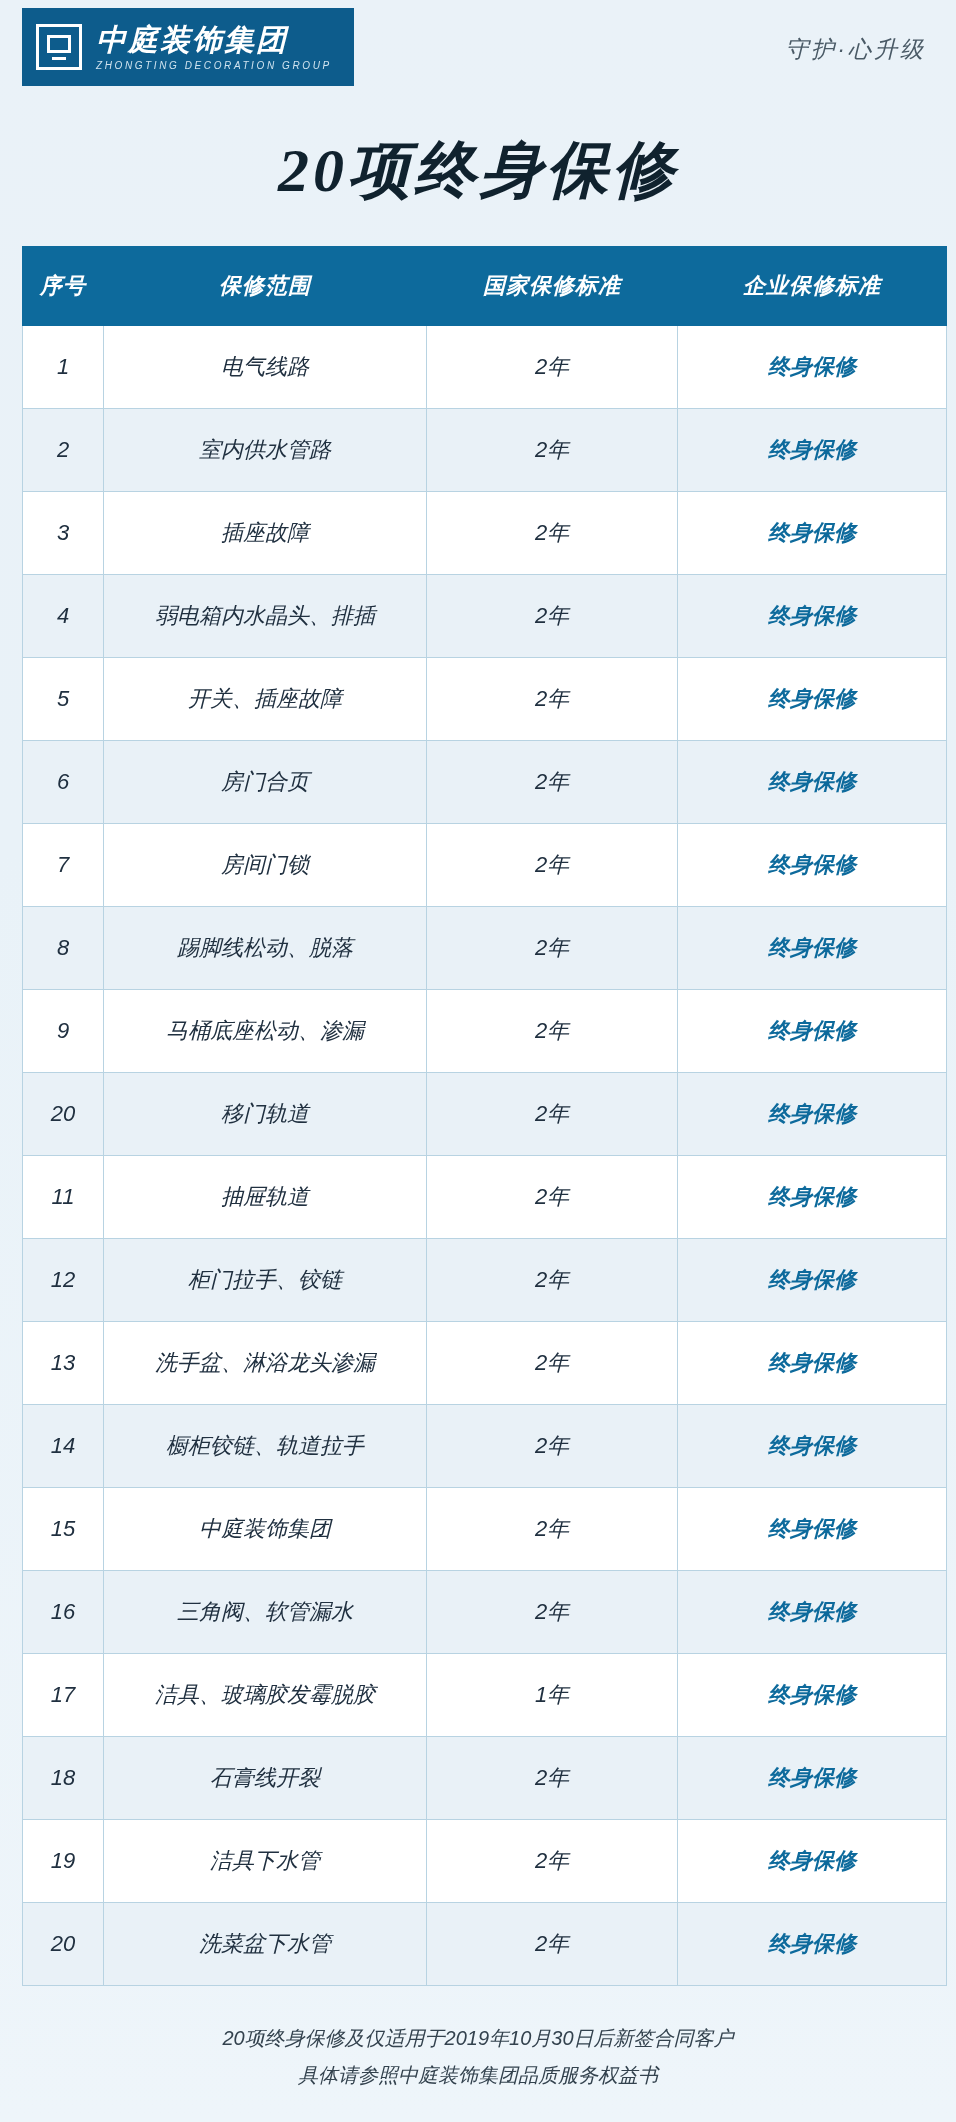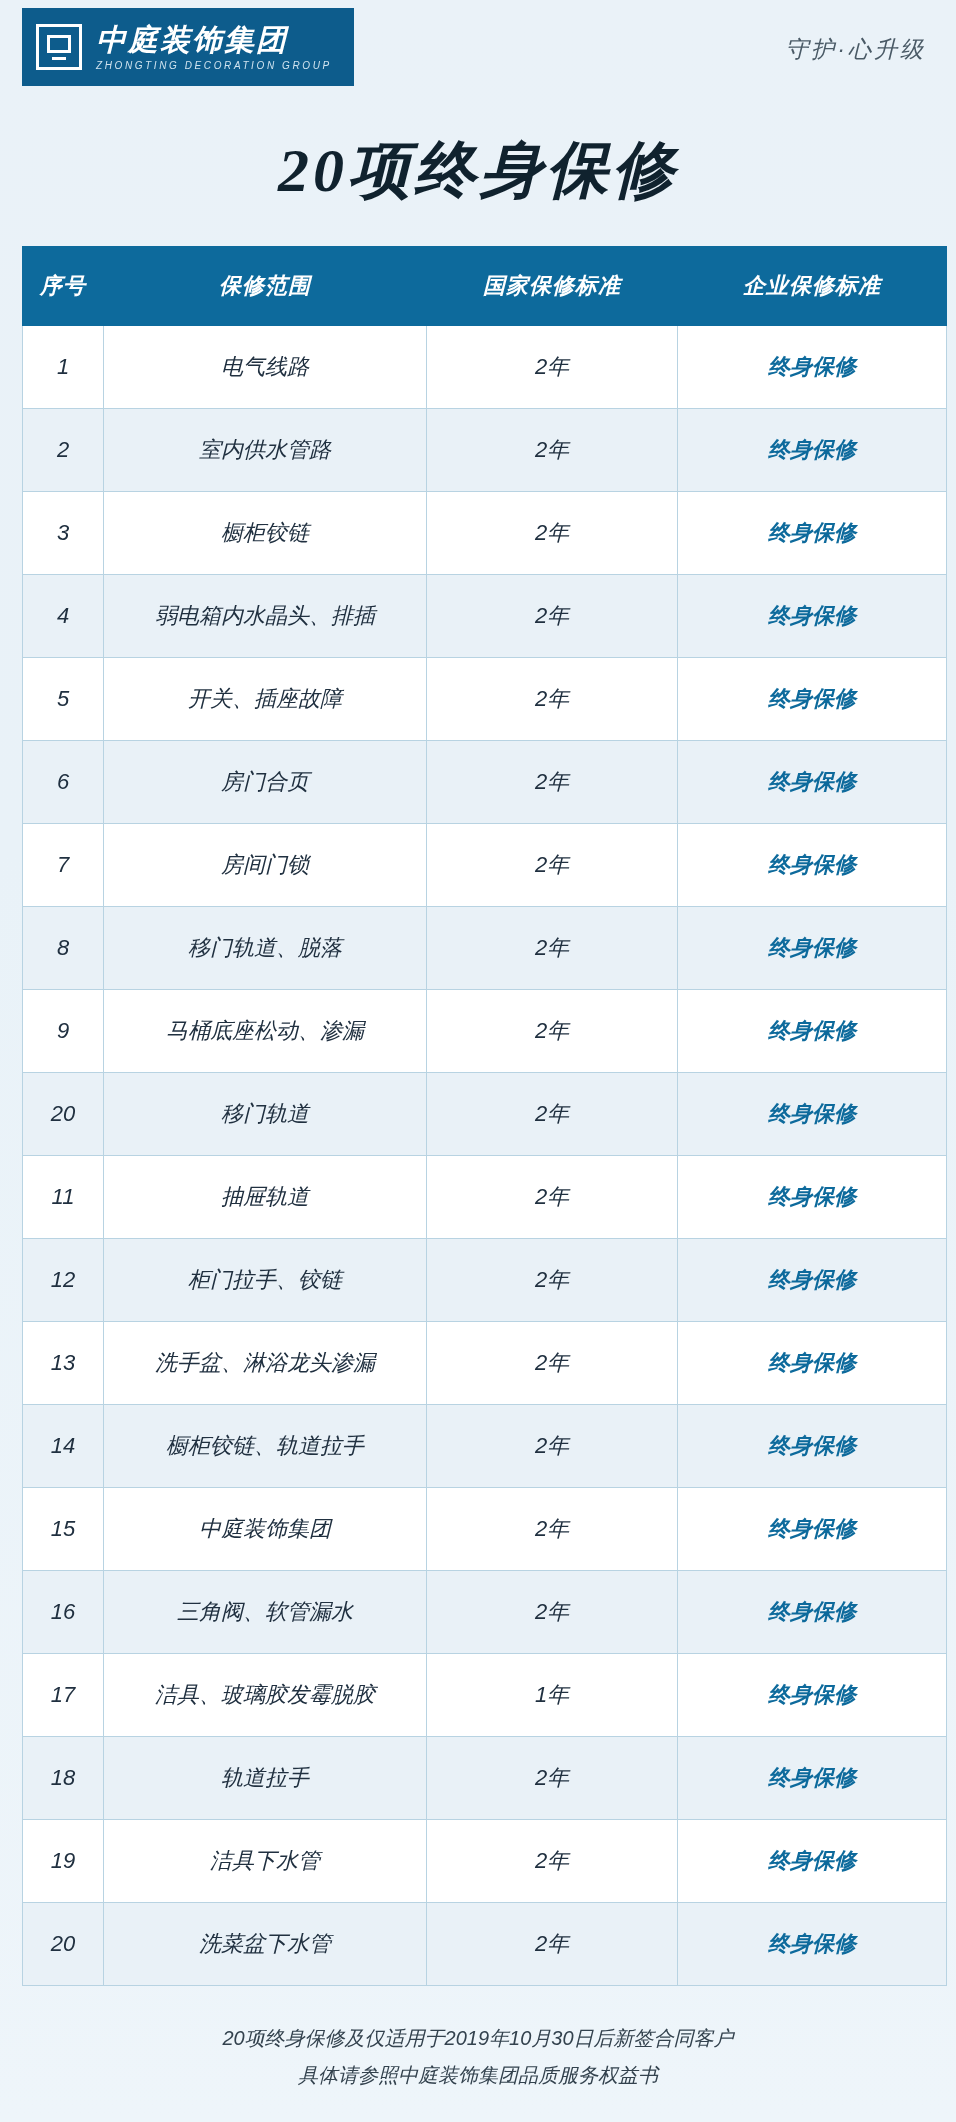--- a/index.html
+++ b/index.html
@@ -197,21 +197,21 @@
             <td class="col-corp"><span>终身保修</span></td>
           </tr>
           <tr>
             <td class="col-no">2</td>
             <td class="col-scope">室内供水管路</td>
             <td class="col-national">2年</td>
             <td class="col-corp"><span>终身保修</span></td>
           </tr>
           <tr>
             <td class="col-no">3</td>
-            <td class="col-scope">橱柜铰链</td>
+            <td class="col-scope">插座故障</td>
             <td class="col-national">2年</td>
             <td class="col-corp"><span>终身保修</span></td>
           </tr>
           <tr>
             <td class="col-no">4</td>
             <td class="col-scope">弱电箱内水晶头、排插</td>
             <td class="col-national">2年</td>
             <td class="col-corp"><span>终身保修</span></td>
           </tr>
           <tr>
@@ -227,21 +227,21 @@
             <td class="col-corp"><span>终身保修</span></td>
           </tr>
           <tr>
             <td class="col-no">7</td>
             <td class="col-scope">房间门锁</td>
             <td class="col-national">2年</td>
             <td class="col-corp"><span>终身保修</span></td>
           </tr>
           <tr>
             <td class="col-no">8</td>
-            <td class="col-scope">移门轨道、脱落</td>
+            <td class="col-scope">踢脚线松动、脱落</td>
             <td class="col-national">2年</td>
             <td class="col-corp"><span>终身保修</span></td>
           </tr>
           <tr>
             <td class="col-no">9</td>
             <td class="col-scope">马桶底座松动、渗漏</td>
             <td class="col-national">2年</td>
             <td class="col-corp"><span>终身保修</span></td>
           </tr>
           <tr>
@@ -287,21 +287,21 @@
             <td class="col-corp"><span>终身保修</span></td>
           </tr>
           <tr>
             <td class="col-no">17</td>
             <td class="col-scope">洁具、玻璃胶发霉脱胶</td>
             <td class="col-national">1年</td>
             <td class="col-corp"><span>终身保修</span></td>
           </tr>
           <tr>
             <td class="col-no">18</td>
-            <td class="col-scope">轨道拉手</td>
+            <td class="col-scope">石膏线开裂</td>
             <td class="col-national">2年</td>
             <td class="col-corp"><span>终身保修</span></td>
           </tr>
           <tr>
             <td class="col-no">19</td>
             <td class="col-scope">洁具下水管</td>
             <td class="col-national">2年</td>
             <td class="col-corp"><span>终身保修</span></td>
           </tr>
           <tr>

